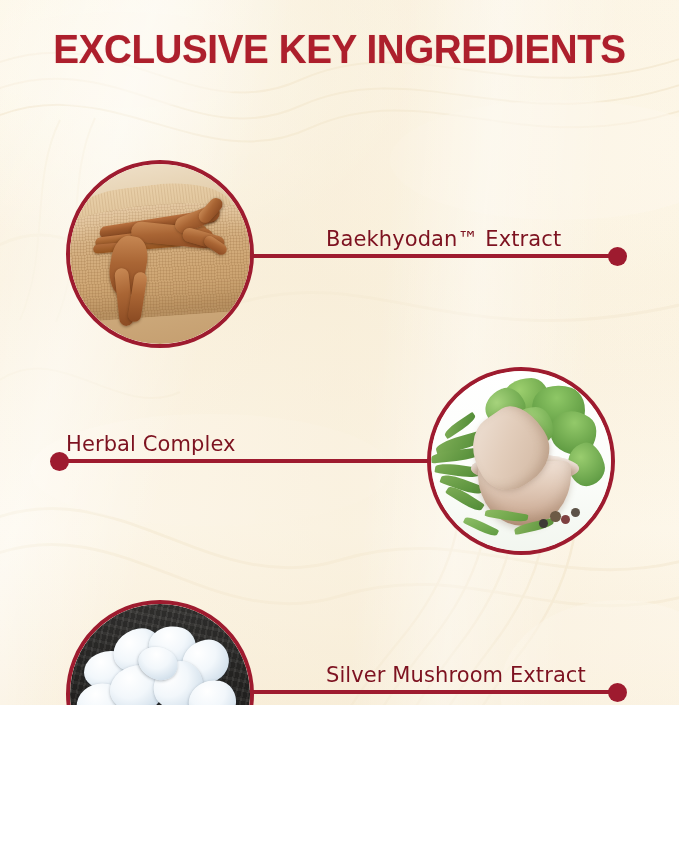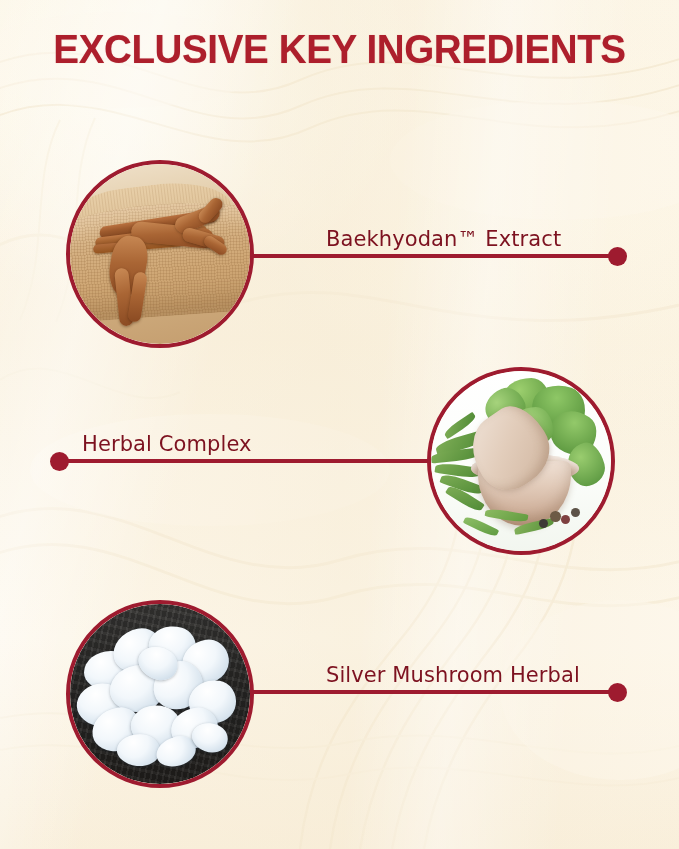--- a/index.html
+++ b/index.html
@@ -7,21 +7,21 @@
     padding: 0;
     background: #ffffff;
   }
   body {
     font-family: "Liberation Sans", sans-serif;
   }
 
   #infographic {
     position: relative;
     width: 679px;
-    height: 849px;
+    height: 705px;
     overflow: hidden;
     background-color: #fbf3e0;
   }
 
   
   .bg-base {
     position: absolute;
     inset: 0;
     background:
       radial-gradient(ellipse 60% 40% at 20% 8%, #fffdf4 0%, rgba(255,253,244,0) 70%),
@@ -301,21 +301,21 @@
         <div class="herb-sprig" style="left:46%; top:84%; width:22%; height:5%; transform:rotate(-12deg); background:linear-gradient(135deg,#86b45d 0%,#578f38 100%);"></div>
         <div class="herb-sprig" style="left:18%; top:84%; width:20%; height:5%; transform:rotate(26deg); background:linear-gradient(135deg,#90c069 0%,#5d9a3f 100%);"></div>
 
         <div style="position:absolute;left:66%;top:78%;width:6%;height:6%;border-radius:50%;background:#6d5a45;"></div>
         <div style="position:absolute;left:72%;top:80%;width:5%;height:5%;border-radius:50%;background:#7e4040;"></div>
         <div style="position:absolute;left:60%;top:82%;width:5%;height:5%;border-radius:50%;background:#3d3a36;"></div>
         <div style="position:absolute;left:78%;top:76%;width:5%;height:5%;border-radius:50%;background:#5d5348;"></div>
       </div>
     </div>
 
-    <div class="caption" style="left:82px; top:431px;">Herbal Complex</div>
+    <div class="caption" style="left:66px; top:431px;">Herbal Complex</div>
   </div>
 
   <div class="row">
 
     <div class="connector" style="left:240px; top:690px; width:382px;"></div>
 
     <div class="enddot" style="left:608px; top:683px;"></div>
 
     <div class="photo" style="left:66px; top:600px; width:188px; height:188px;">
       <div class="inner">
@@ -333,16 +333,16 @@
         <div class="frill" style="left:12%; top:58%; width:28%; height:24%; transform:rotate(-10deg);"></div>
         <div class="frill" style="left:34%; top:56%; width:28%; height:24%; transform:rotate(16deg);"></div>
         <div class="frill" style="left:56%; top:58%; width:26%; height:22%; transform:rotate(-6deg);"></div>
         <div class="frill" style="left:26%; top:72%; width:24%; height:18%; transform:rotate(6deg);"></div>
         <div class="frill" style="left:48%; top:74%; width:22%; height:16%; transform:rotate(-14deg);"></div>
         <div class="frill" style="left:68%; top:66%; width:20%; height:16%; transform:rotate(22deg);"></div>
         <div class="frill" style="left:38%; top:24%; width:22%; height:18%; transform:rotate(28deg);"></div>
       </div>
     </div>
 
-    <div class="caption" style="left:326px; top:662px;">Silver Mushroom Herbal</div>
+    <div class="caption" style="left:326px; top:662px;">Silver Mushroom Extract</div>
   </div>
 
 </div>
 
 </body></html>

